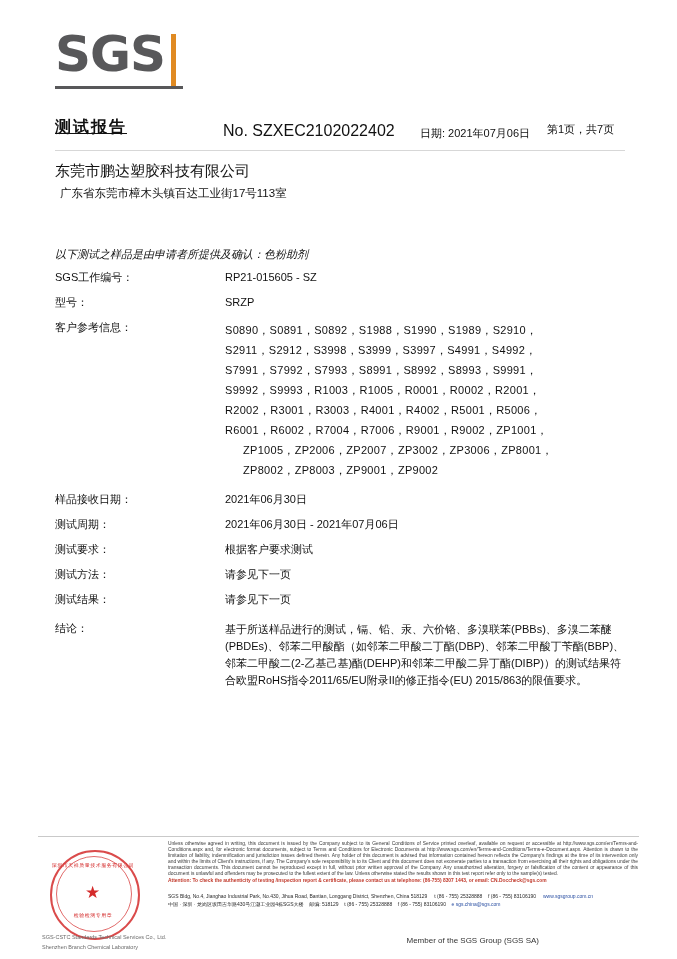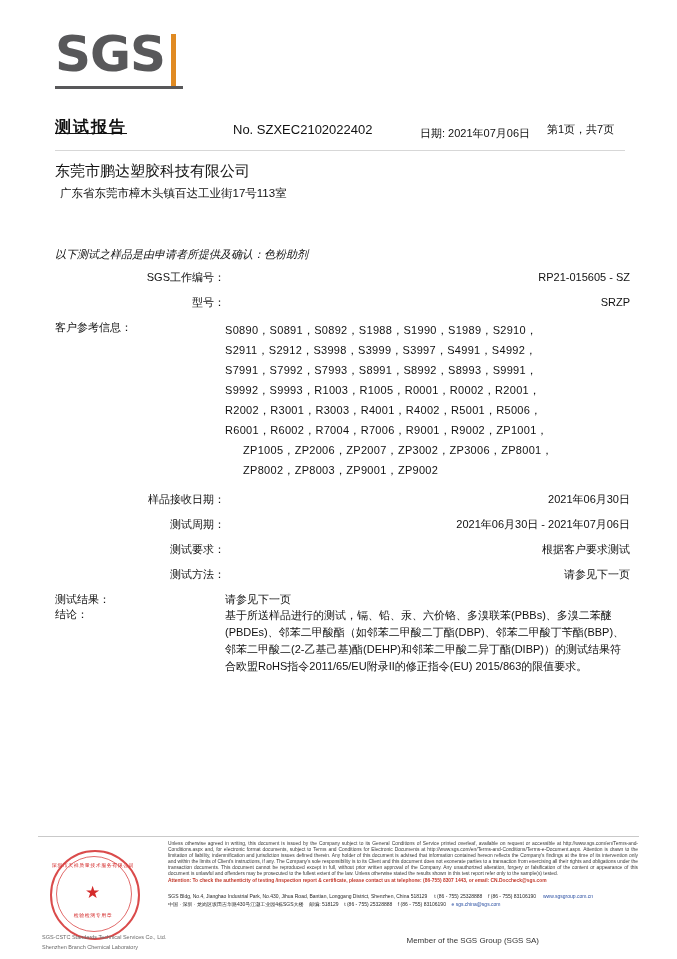--- a/index.html
+++ b/index.html
@@ -71,23 +71,23 @@
     left: 0;
     top: -3px;
     font-size: 16px;
     font-weight: bold;
     letter-spacing: 2px;
     color: #111;
     text-decoration: underline;
   }
   .doc-no {
     position: absolute;
-    left: 178px;
+    left: 168px;
     top: 2px;
-    font-size: 13px;
+    font-size: 16px;
     color: #111;
   }
   .doc-date {
     position: absolute;
     left: 365px;
     top: 6px;
     font-size: 11px;
     color: #111;
   }
   .doc-page {
@@ -162,22 +162,22 @@
   }
   .ref-line {
     display: block;
     line-height: 20px;
     letter-spacing: 0.3px;
     white-space: nowrap;
   }
   .ref-line.indent {
     padding-left: 18px;
   }
-  .field-row.tight { margin-bottom: 10px; text-align: right; }
-  .field-row.loose { margin-bottom: 0; }
+  .field-row.tight { margin-bottom: 10px; }
+  .field-row.loose { margin-bottom: 14px; }
   .conclusion-value {
     line-height: 17px;
   }
 
   
   .footer-rule {
     position: absolute;
     left: 38px;
     top: 836px;
     width: 601px;

